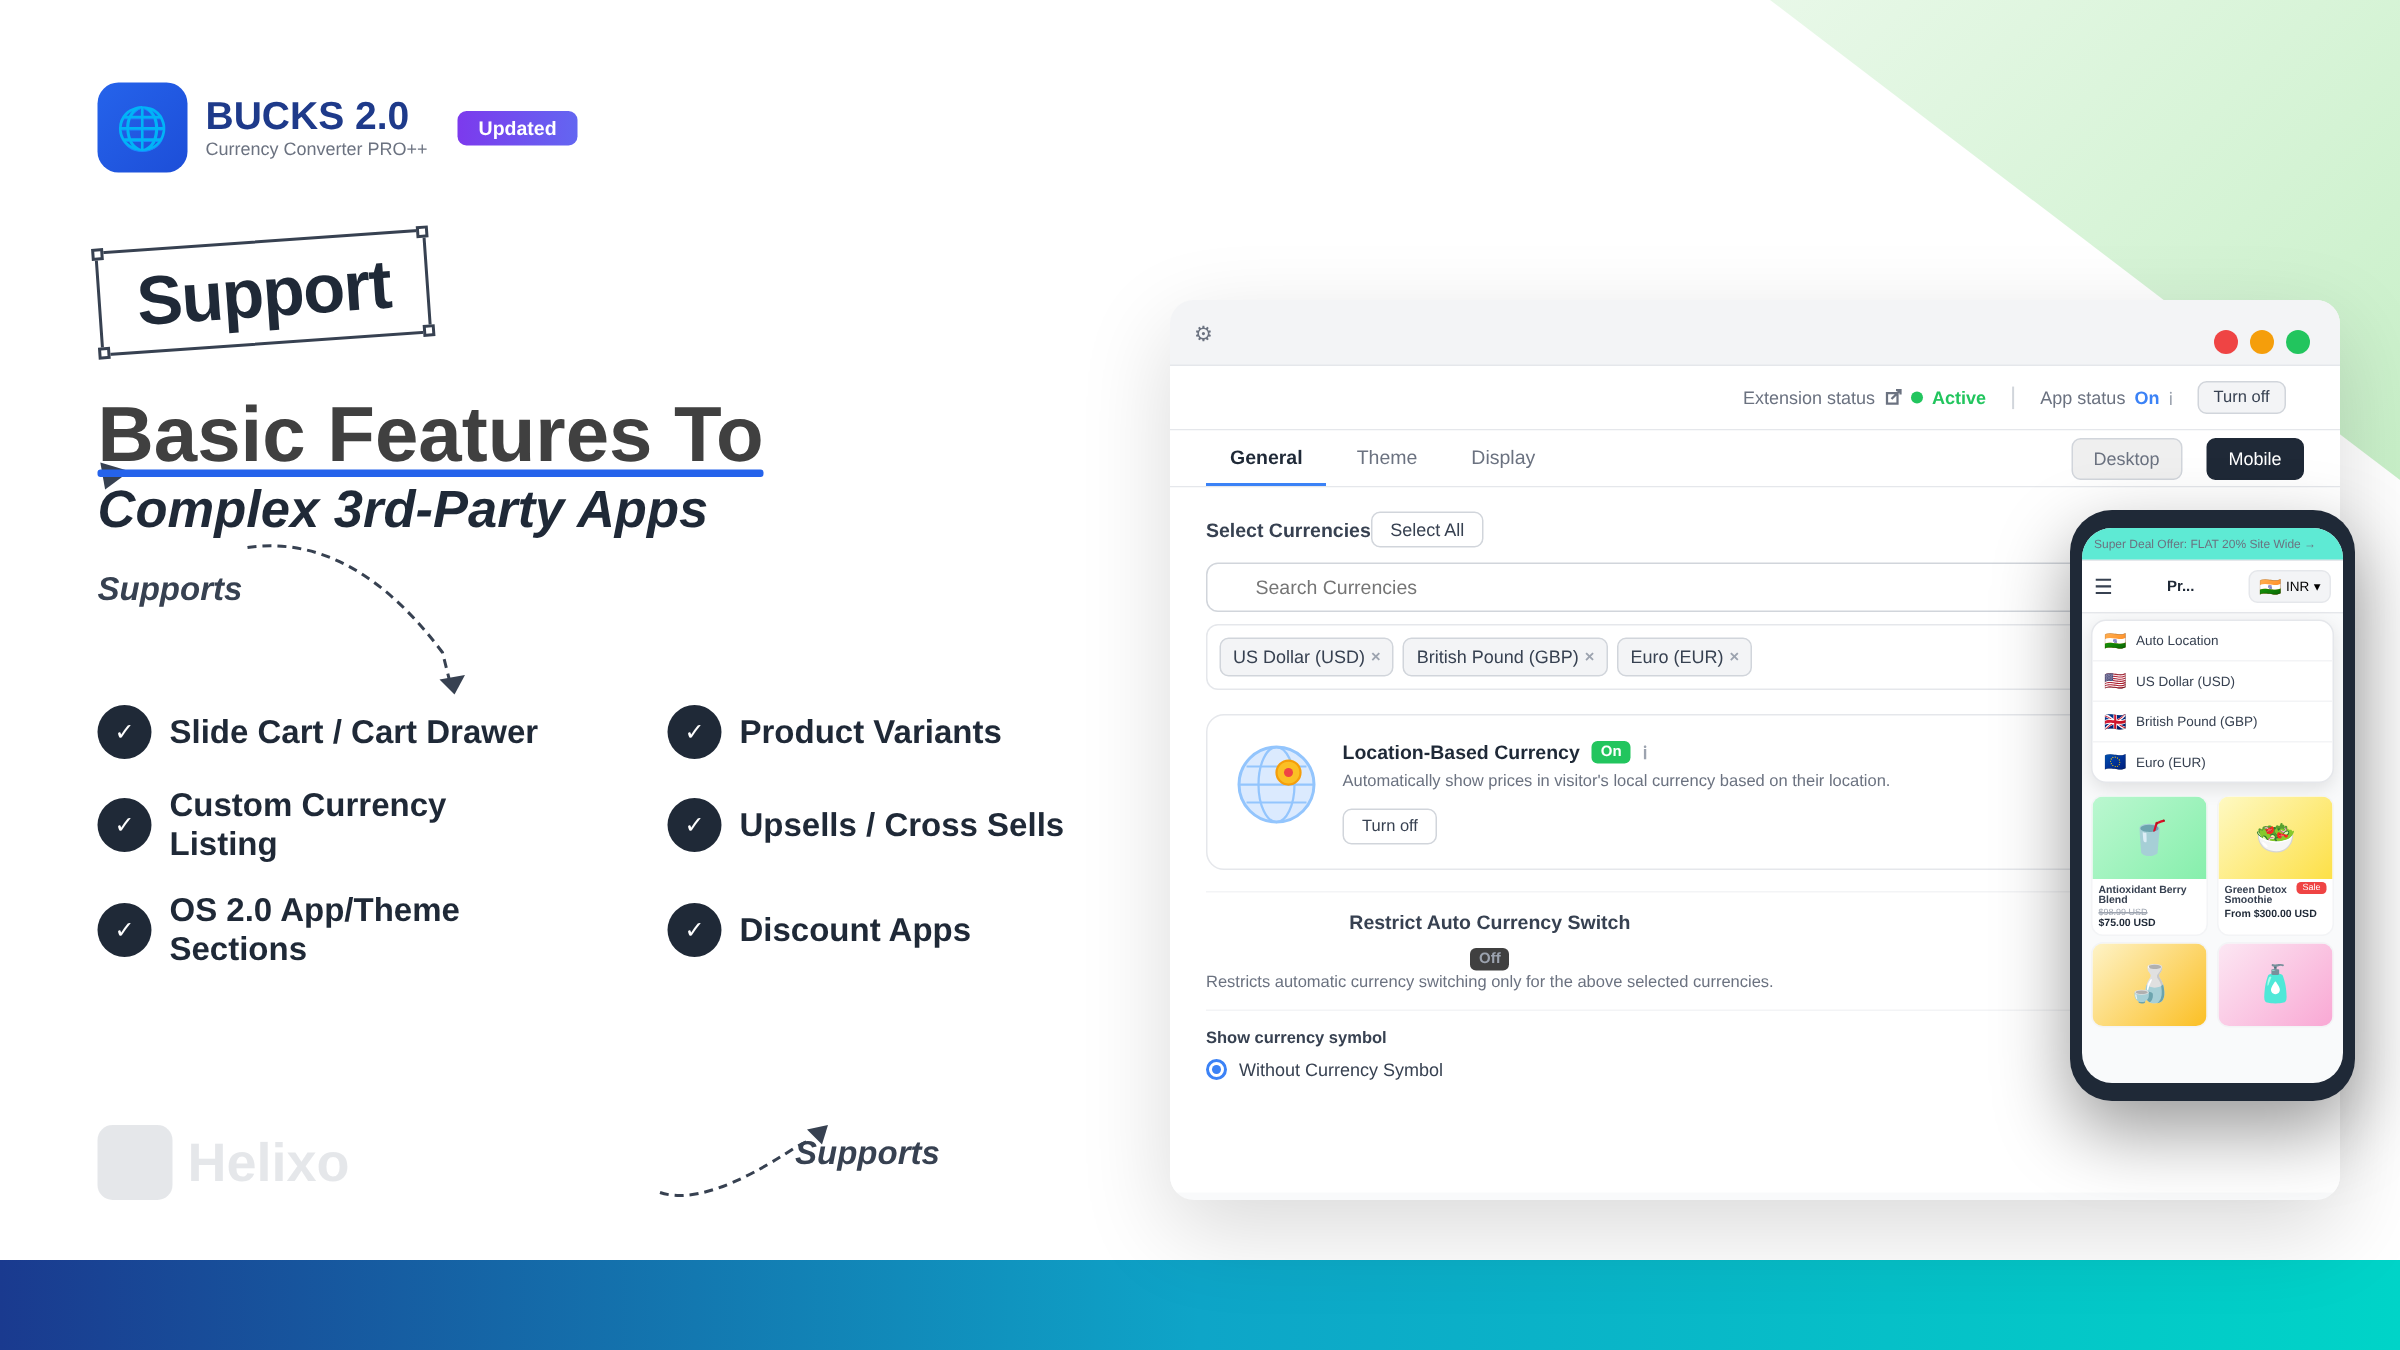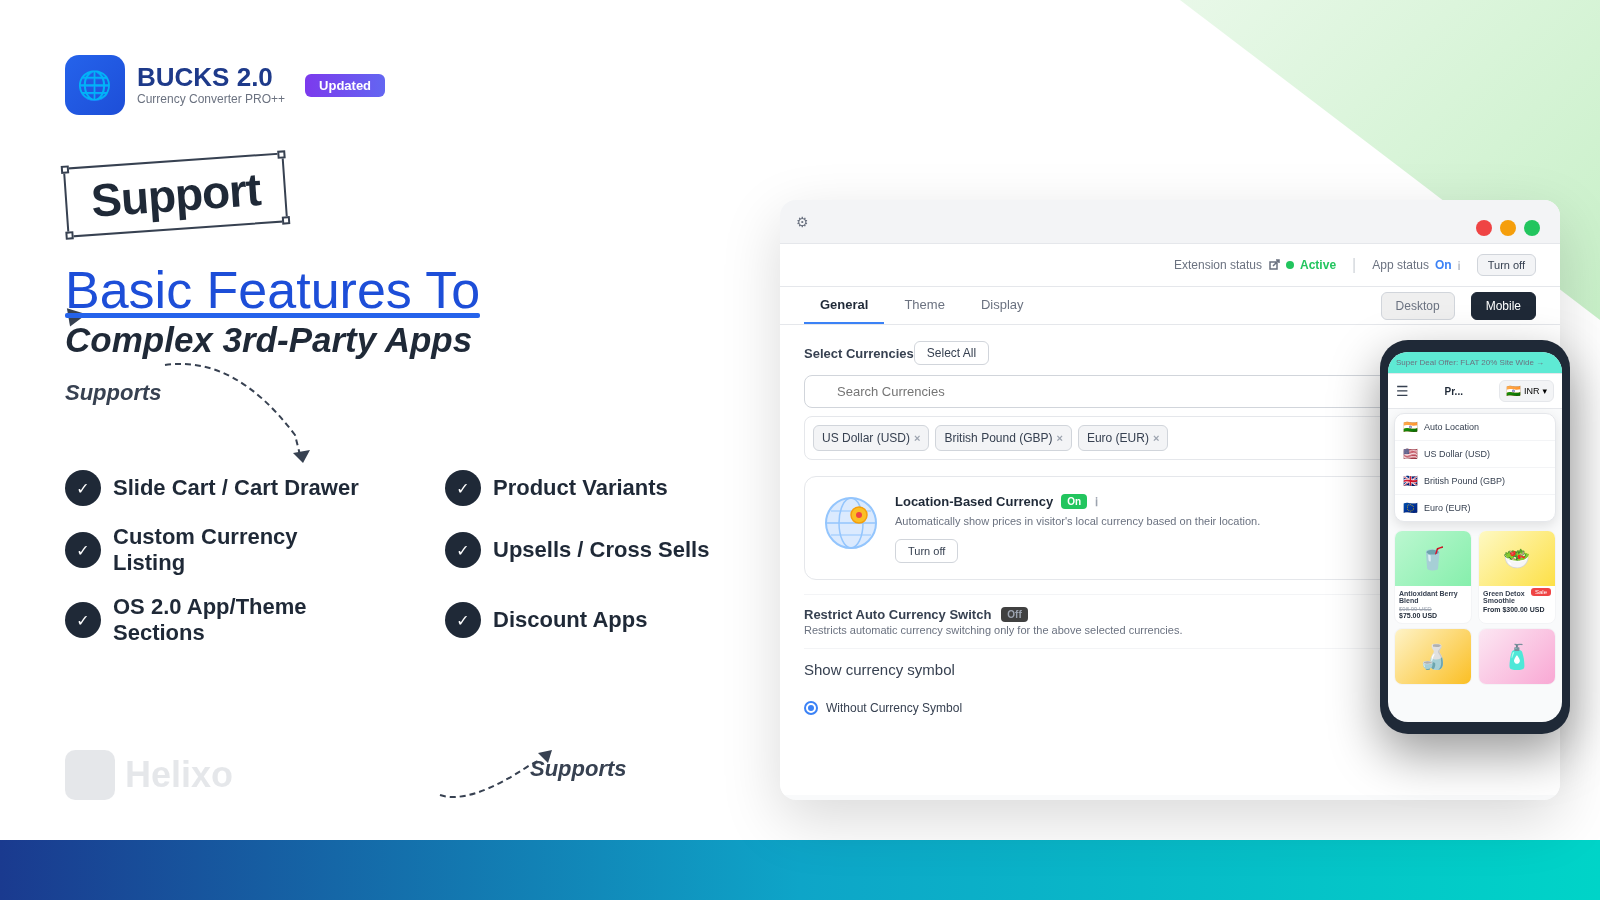--- a/index.html
+++ b/index.html
@@ -117,22 +117,22 @@
     .handle-tl { top: -4px; left: -4px; }
     .handle-tr { top: -4px; right: -4px; }
     .handle-bl { bottom: -4px; left: -4px; }
     .handle-br { bottom: -4px; right: -4px; }
 
     .main-heading {
       margin-top: 10px;
     }
     .main-heading-line1 {
       font-size: 52px;
-      font-weight: 400;
-      color: #1d4ed8;
+      font-weight: 700;
+      color: #404040;
       display: block;
       position: relative;
     }
     .underline-blue {
       display: inline-block;
       position: relative;
     }
     .underline-blue::after {
       content: '';
       position: absolute;
@@ -270,21 +270,21 @@
       width: 16px;
       height: 16px;
       color: #6b7280;
       margin-right: 8px;
       font-size: 14px;
     }
 
     
     .ext-header {
       background: white;
-      padding: 10px 24px;
+      padding: 10px 36px;
       display: flex;
       align-items: center;
       justify-content: flex-end;
       border-bottom: 1px solid #e5e7eb;
       gap: 16px;
     }
     .ext-status {
       display: flex;
       align-items: center;
       gap: 6px;
@@ -512,20 +512,21 @@
       display: flex;
       align-items: center;
       justify-content: space-between;
       padding: 12px 0;
       border-top: 1px solid #f3f4f6;
     }
     .setting-row-left {
       display: flex;
       align-items: center;
       gap: 10px;
+      flex-direction: column;
     }
     .setting-row-label {
       font-size: 13px;
       font-weight: 600;
       color: #374151;
     }
     .off-badge {
       background: #404040;
       color: #9ca3af;
       font-size: 10px;
@@ -547,24 +548,24 @@
       color: #6b7280;
       margin-top: 2px;
     }
 
     
     .currency-symbol-section {
       padding-top: 12px;
       border-top: 1px solid #f3f4f6;
     }
     .currency-symbol-label {
-      font-size: 15px;
-      font-weight: 400;
-      color: #374151;
-      margin-bottom: 23px;
+      font-size: 11px;
+      font-weight: 700;
+      color: #374151;
+      margin-bottom: 8px;
     }
     .radio-row {
       display: flex;
       align-items: center;
       gap: 8px;
     }
     .radio-dot {
       width: 14px;
       height: 14px;
       border-radius: 50%;

